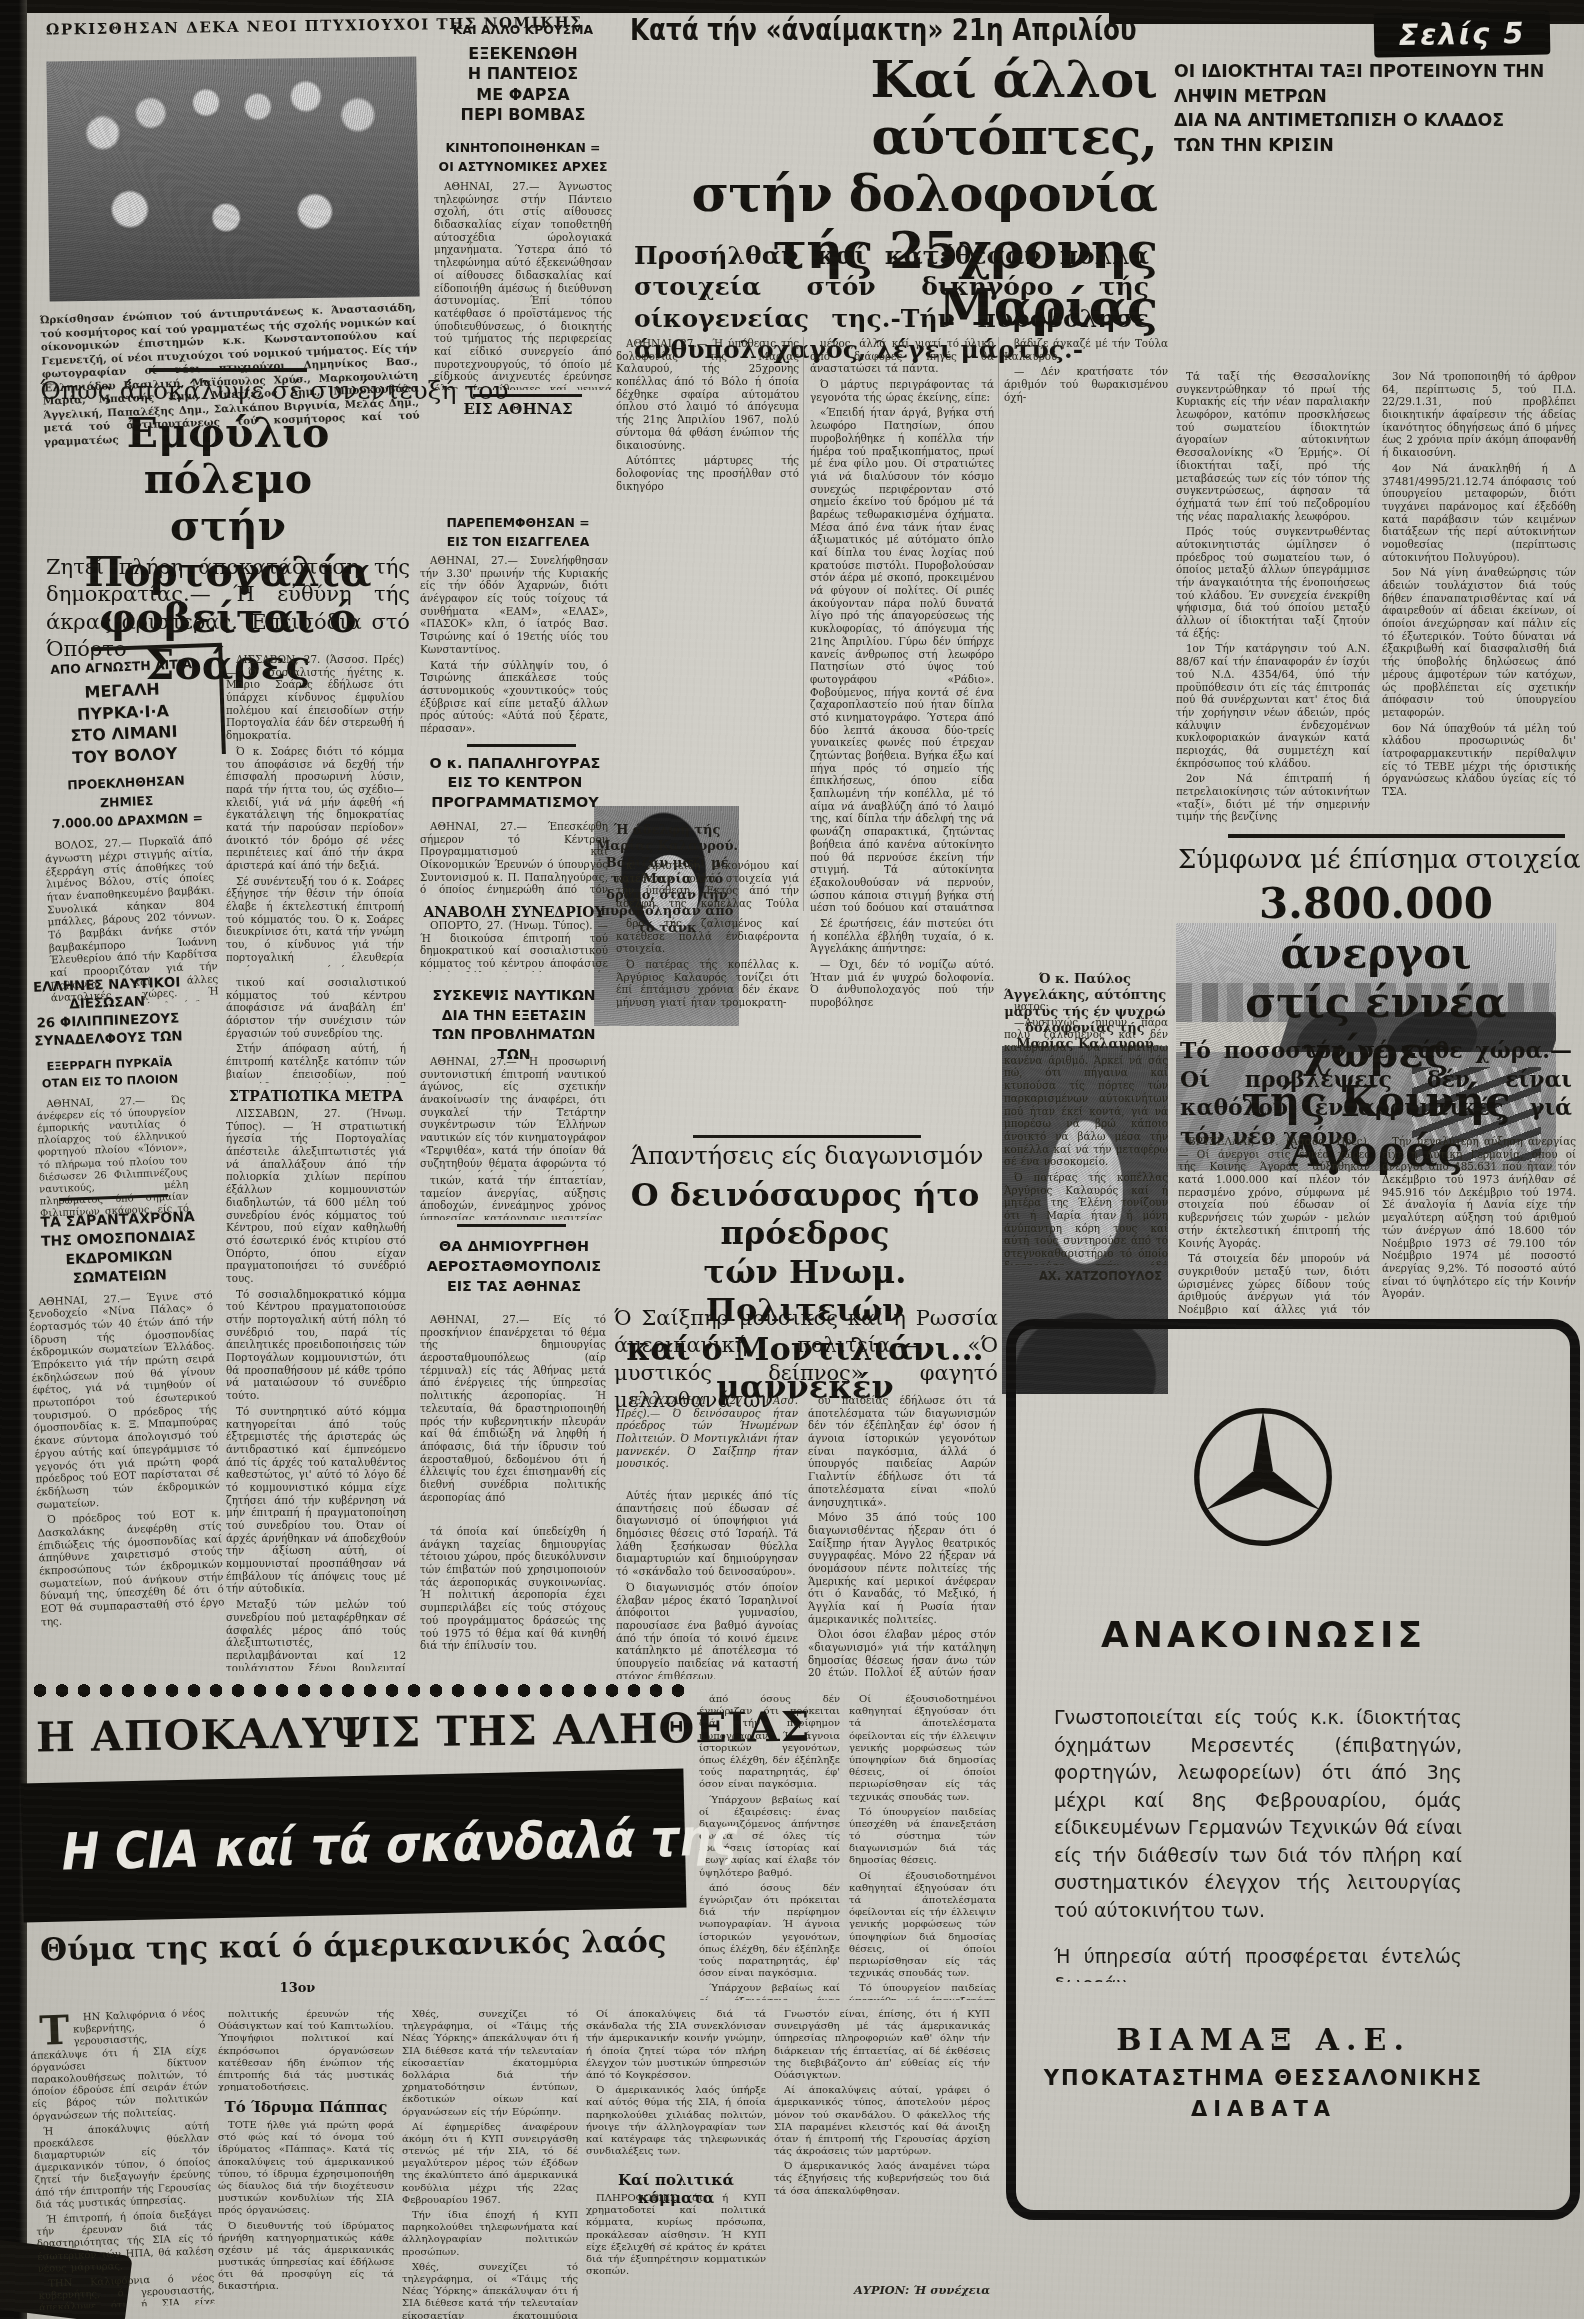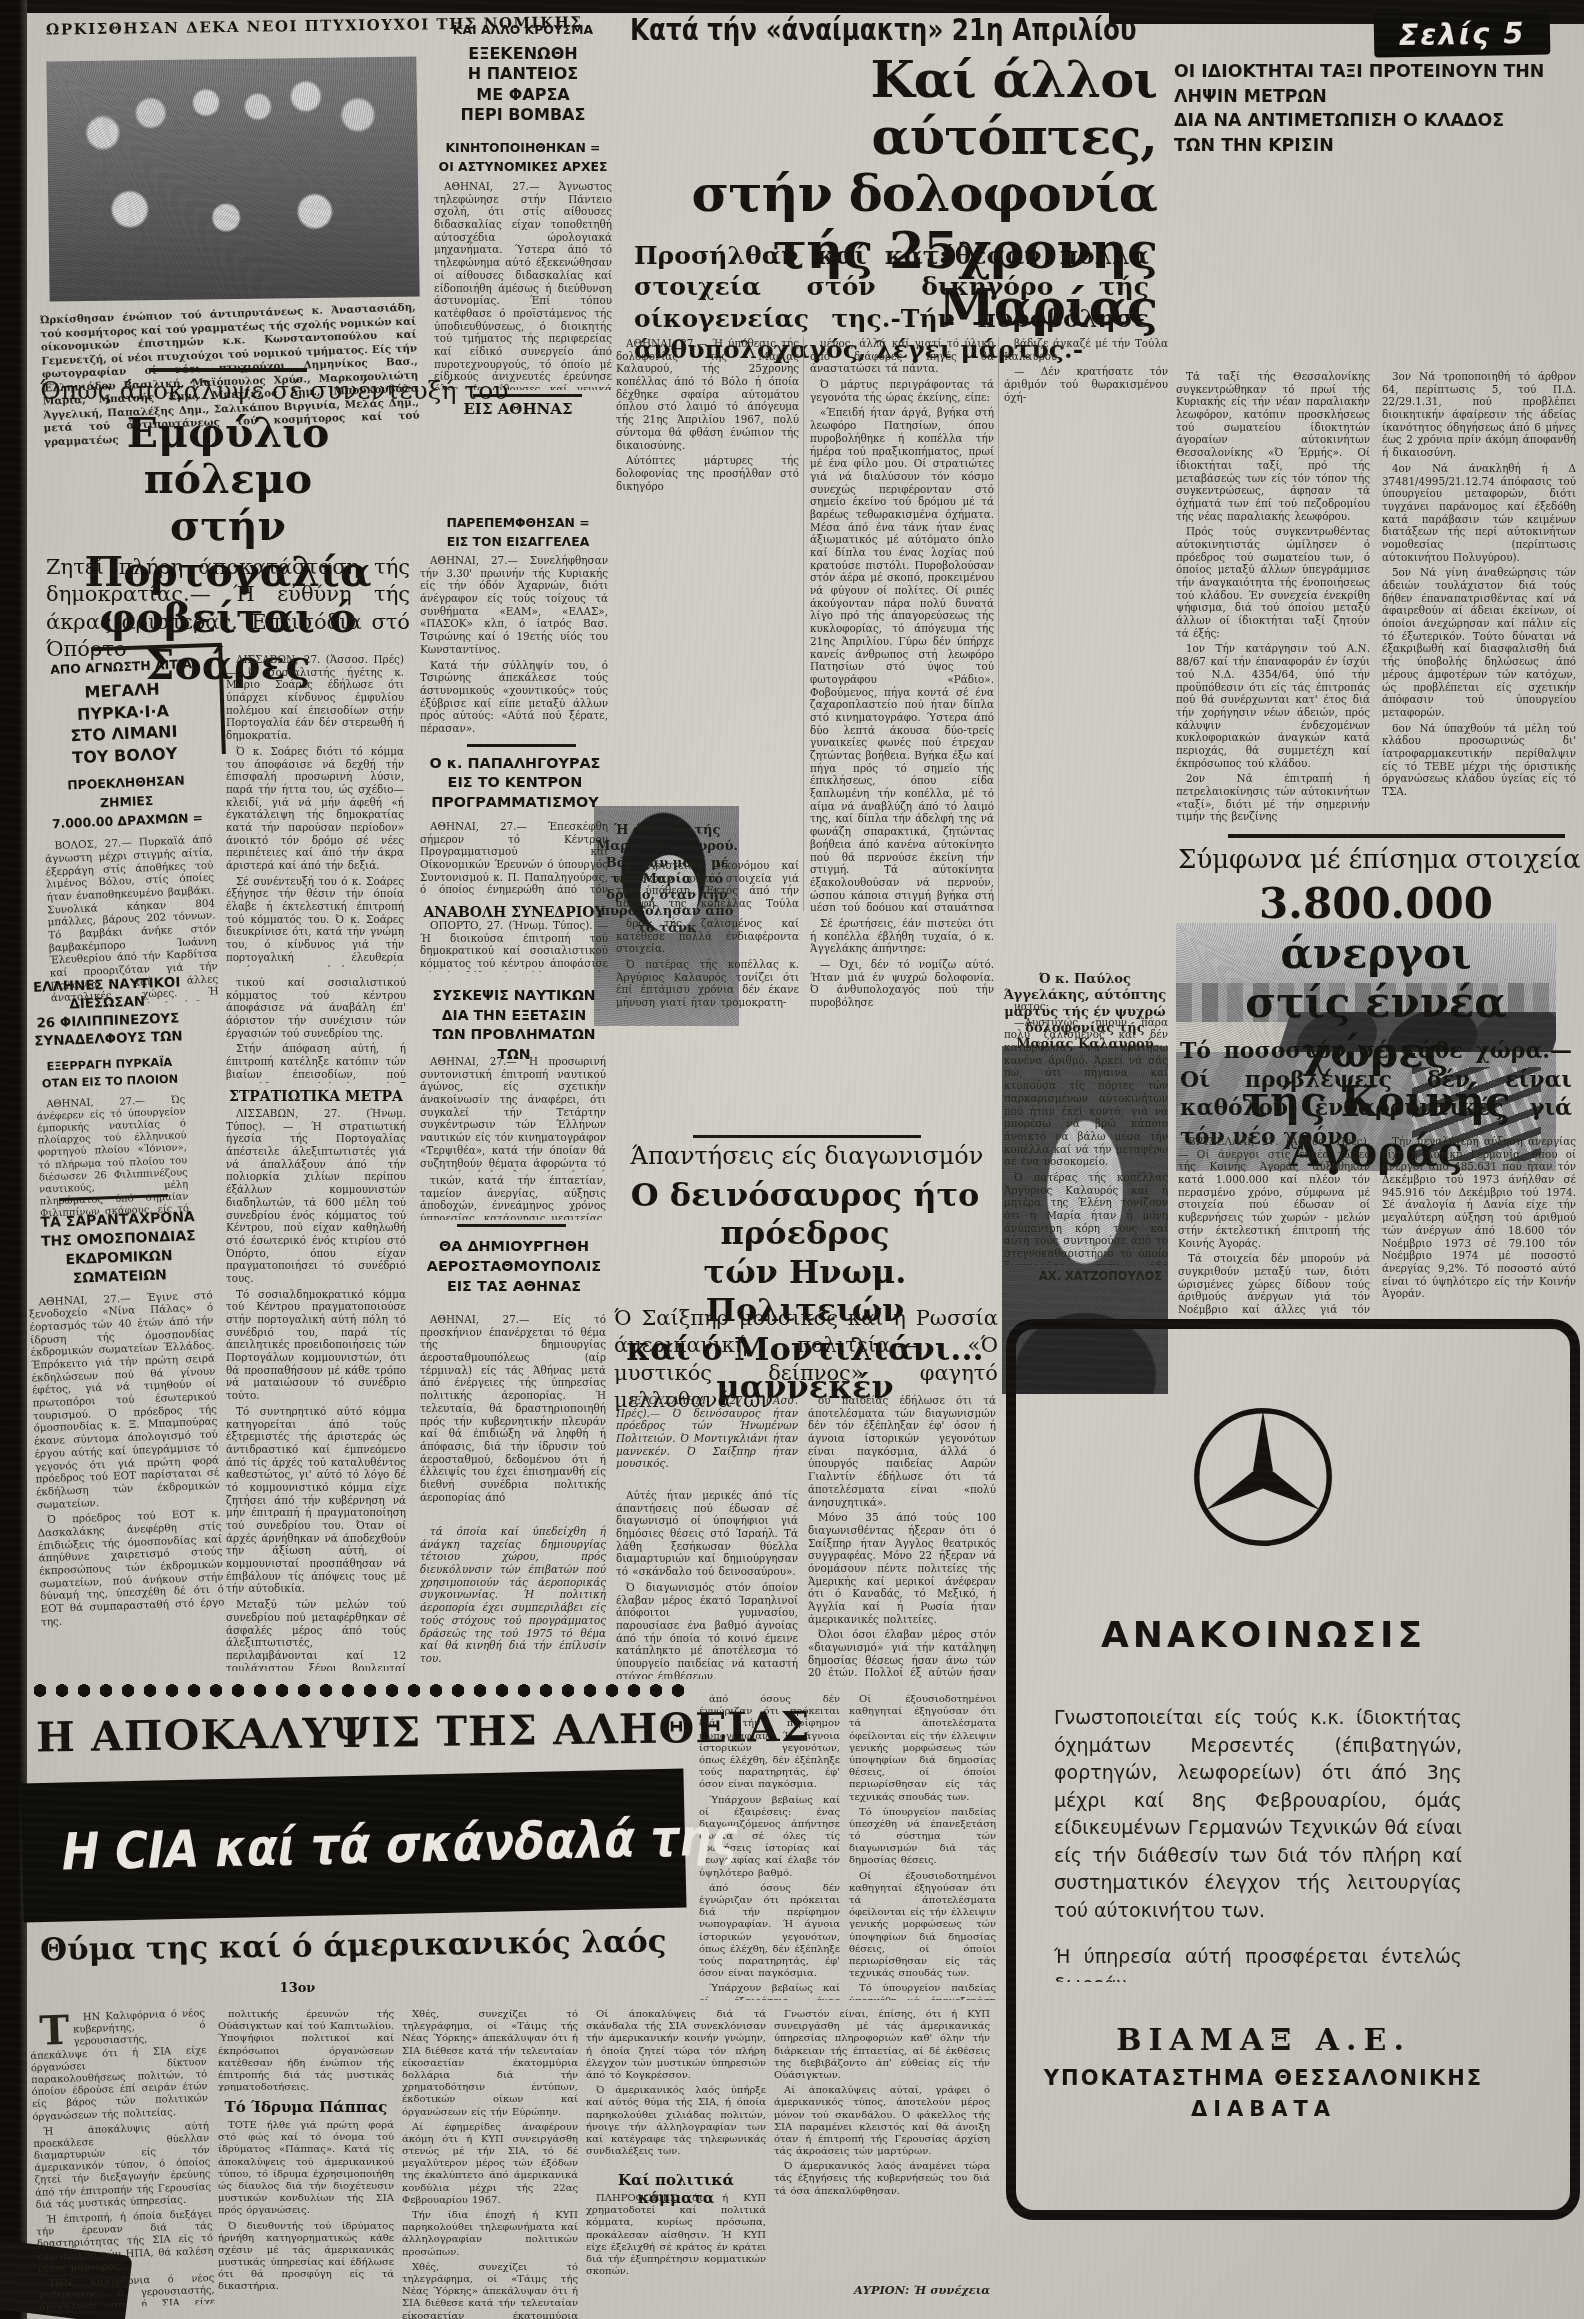--- a/index.html
+++ b/index.html
@@ -254,21 +254,21 @@
   <div class="abs bodycol" style="left:420px;top:1174px;width:186px;height:46px;">
       <p>τικών, κατά τήν έπταετίαν, ταμείον άνεργίας, αύξησις άποδοχών, έννεάμηνος χρόνος ύπηρεσίας, κατάργησις μεσιτείας, κατάργησις άλλοδαπών είς τά ύπό έλληνικήν πλοιοκτησίαν σκάφη κ.λ.π.</p>
     </div>
   <div class="abs rule" style="left:457px;top:1224px;width:109px;height:3px;"></div>
   <div class="abs sh kick preline" style="left:420px;top:1236px;width:188px;font-size:14.4px;line-height:1.4;">ΘΑ ΔΗΜΙΟΥΡΓΗΘΗ
 ΑΕΡΟΣΤΑΘΜΟΥΠΟΛΙΣ
 ΕΙΣ ΤΑΣ ΑΘΗΝΑΣ</div>
   <div class="abs bodycol" style="left:420px;top:1313px;width:186px;height:210px;">
       <p>ΑΘΗΝΑΙ, 27.— Είς τό προσκήνιον έπανέρχεται τό θέμα τής δημιουργίας άεροσταθμουπόλεως (αίρ τέρμιναλ) είς τάς Άθήνας μετά άπό ένέργειες τής ύπηρεσίας πολιτικής άεροπορίας. Ή τελευταία, θά δραστηριοποιηθή πρός τήν κυβερνητικήν πλευράν καί θά έπιδιώξη νά ληφθή ή άπόφασις, διά τήν ίδρυσιν τού άεροσταθμού, δεδομένου ότι ή έλλειψίς του έχει έπισημανθή είς διεθνή συνέδρια πολιτικής άεροπορίας άπό</p>
     </div>
-  <div class="abs bodycol" style="left:420px;top:1525px;width:186px;height:149px;font-style:italic;">
+  <div class="abs bodycol" style="left:420px;top:1525px;width:186px;height:149px;">
       <p>τά όποία καί ύπεδείχθη ή άνάγκη ταχείας δημιουργίας τέτοιου χώρου, πρός διευκόλυνσιν τών έπιβατών πού χρησιμοποιούν τάς άεροπορικάς συγκοινωνίας. Ή πολιτική άεροπορία έχει συμπεριλάβει είς τούς στόχους τού προγράμματος δράσεώς της τού 1975 τό θέμα καί θά κινηθή διά τήν έπίλυσίν του.</p>
     </div>
 
   <div class="abs rule" style="left:693px;top:1135px;width:228px;height:3px;"></div>
   <div class="abs se kick nw" style="left:614px;top:1142px;width:386px;font-size:24px;font-weight:normal;">Άπαντήσεις είς διαγωνισμόν</div>
   <div class="abs se kick preline" style="left:602px;top:1176px;width:406px;font-size:32px;line-height:1.2;">Ο δεινόσαυρος ήτο πρόεδρος
 τών Ηνωμ. Πολιτειών
 καί ό Μοντιλιάνι... μαννεκέν</div>
   <div class="abs se kick" style="left:614px;top:1305px;width:384px;font-size:21px;line-height:1.3;font-weight:normal;text-align:justify;">Ό Σαίξπηρ μουσικός καί ή Ρωσσία άμερικανική πολιτεία.— «Ό μυστικός δείπνος» φαγητό μελλοθανάτων</div>
   <div class="abs bodycol" style="left:616px;top:1394px;width:182px;height:95px;font-style:italic;">

